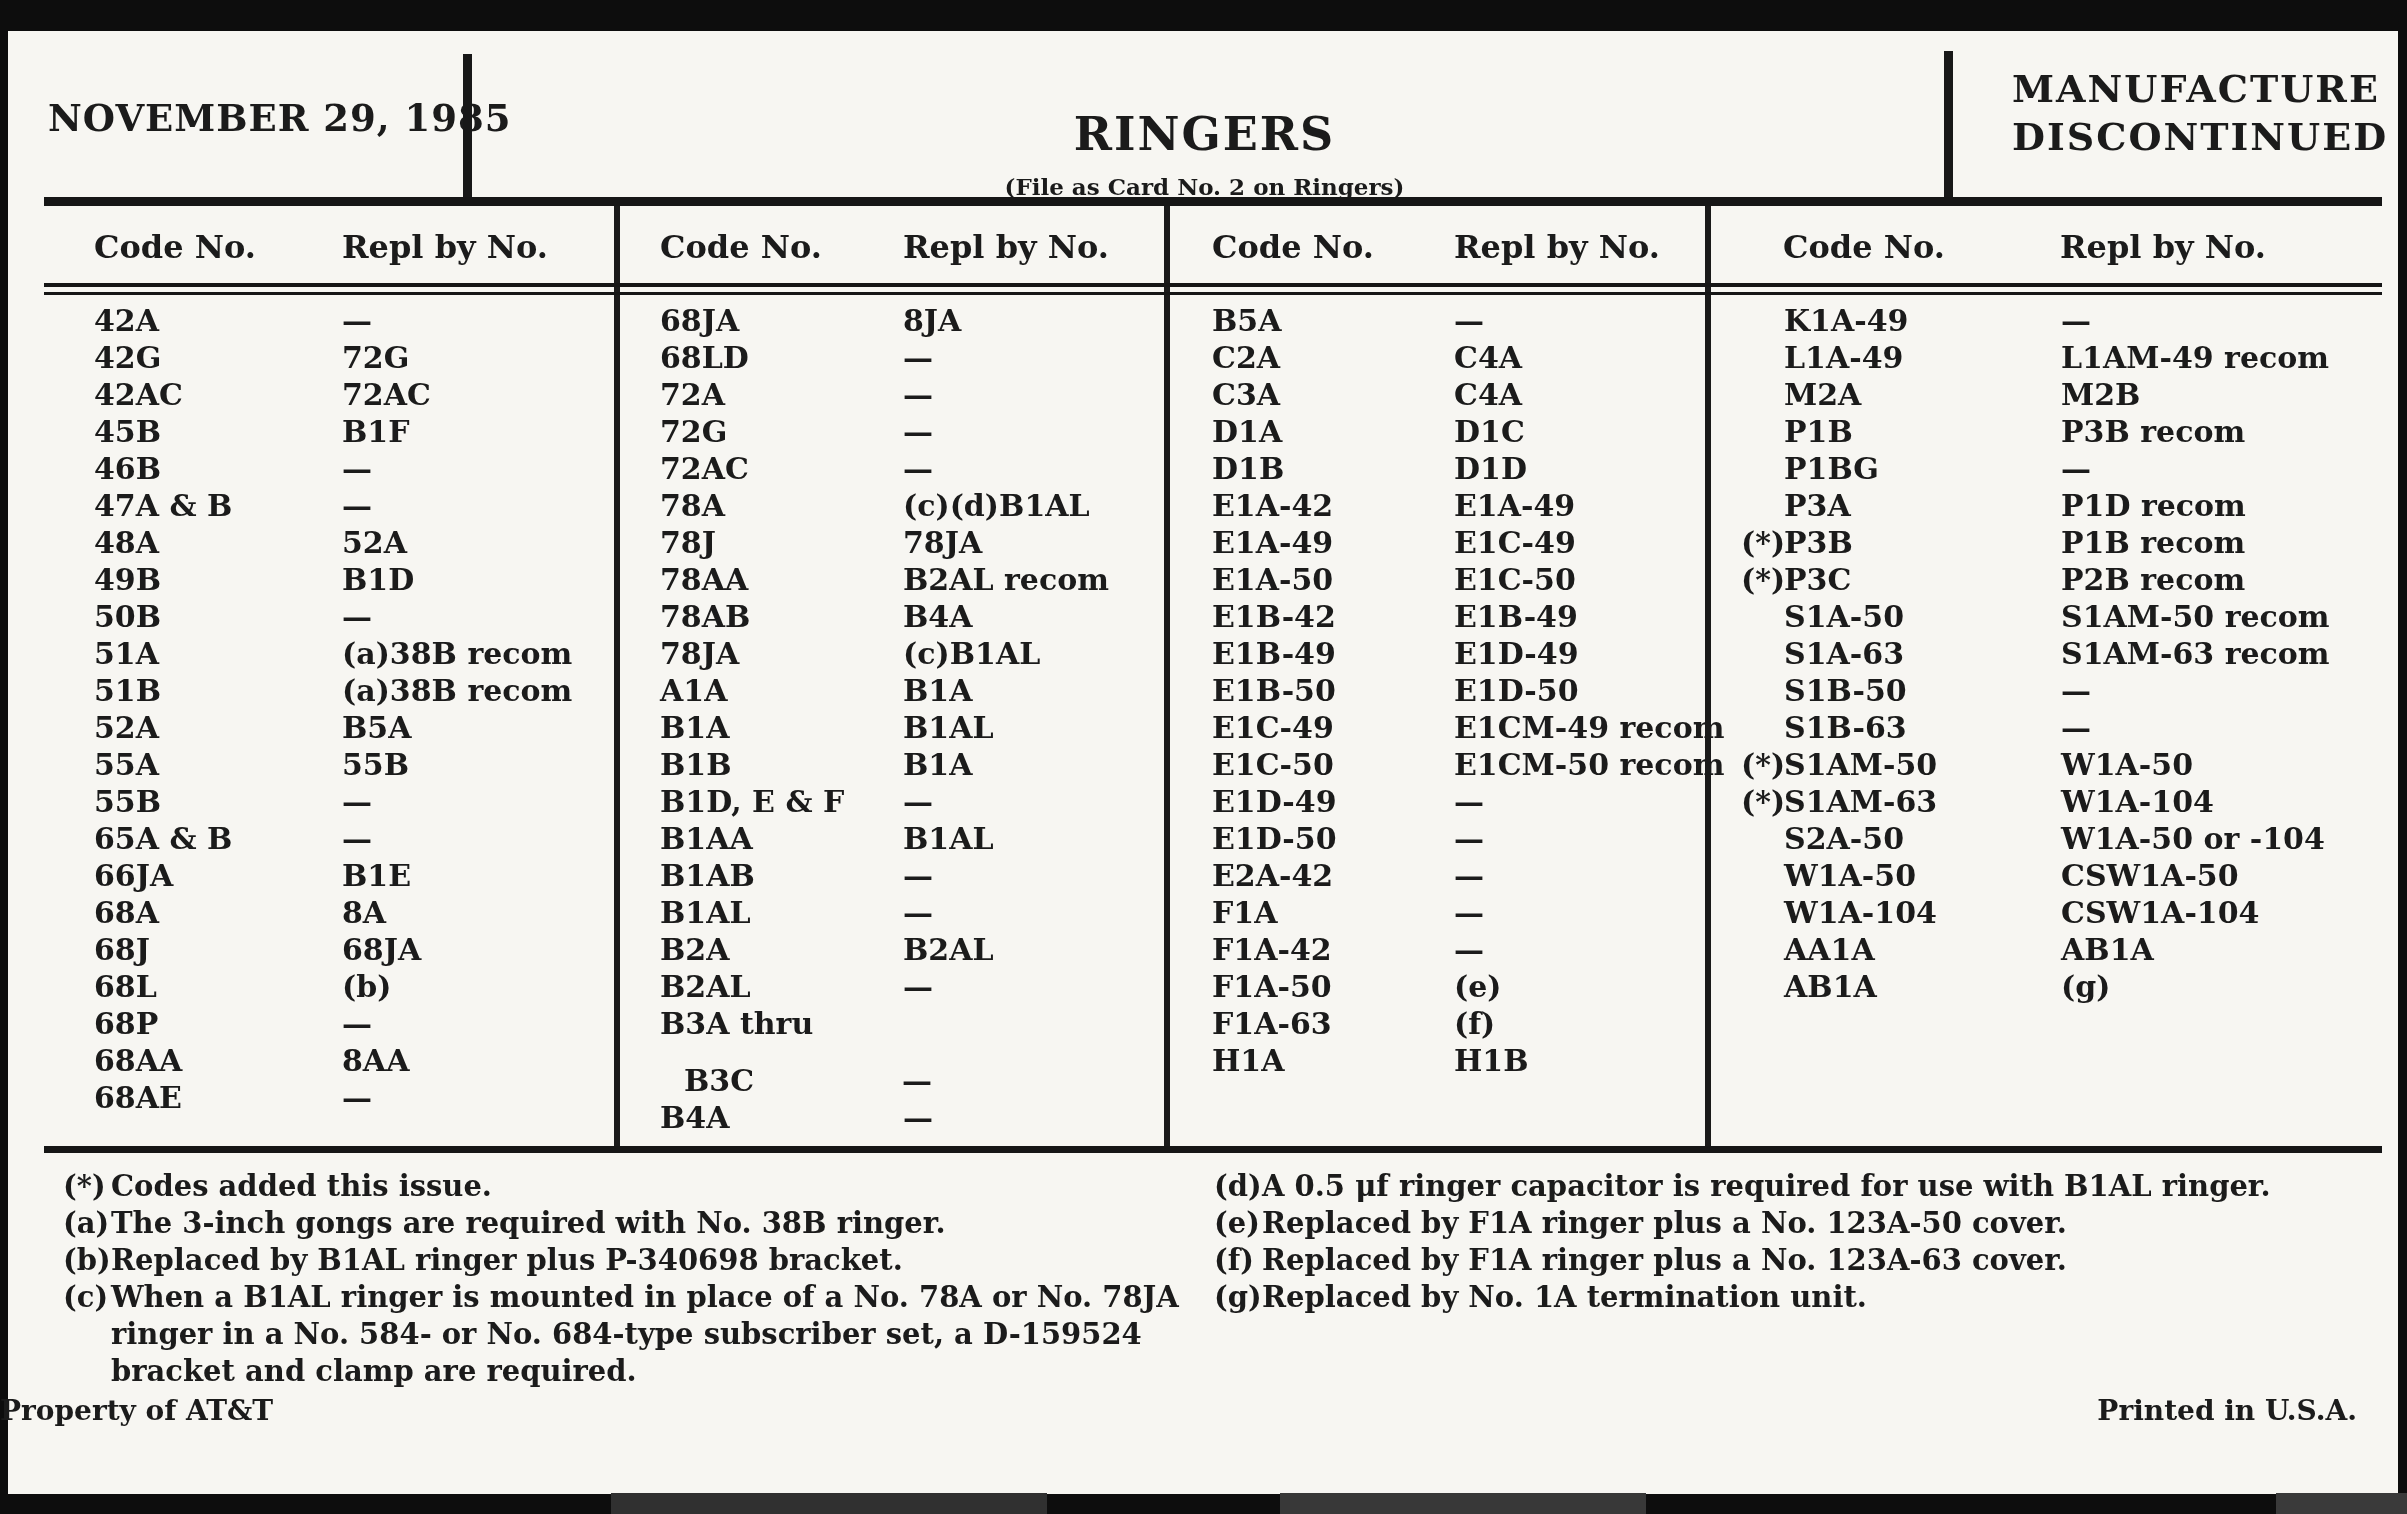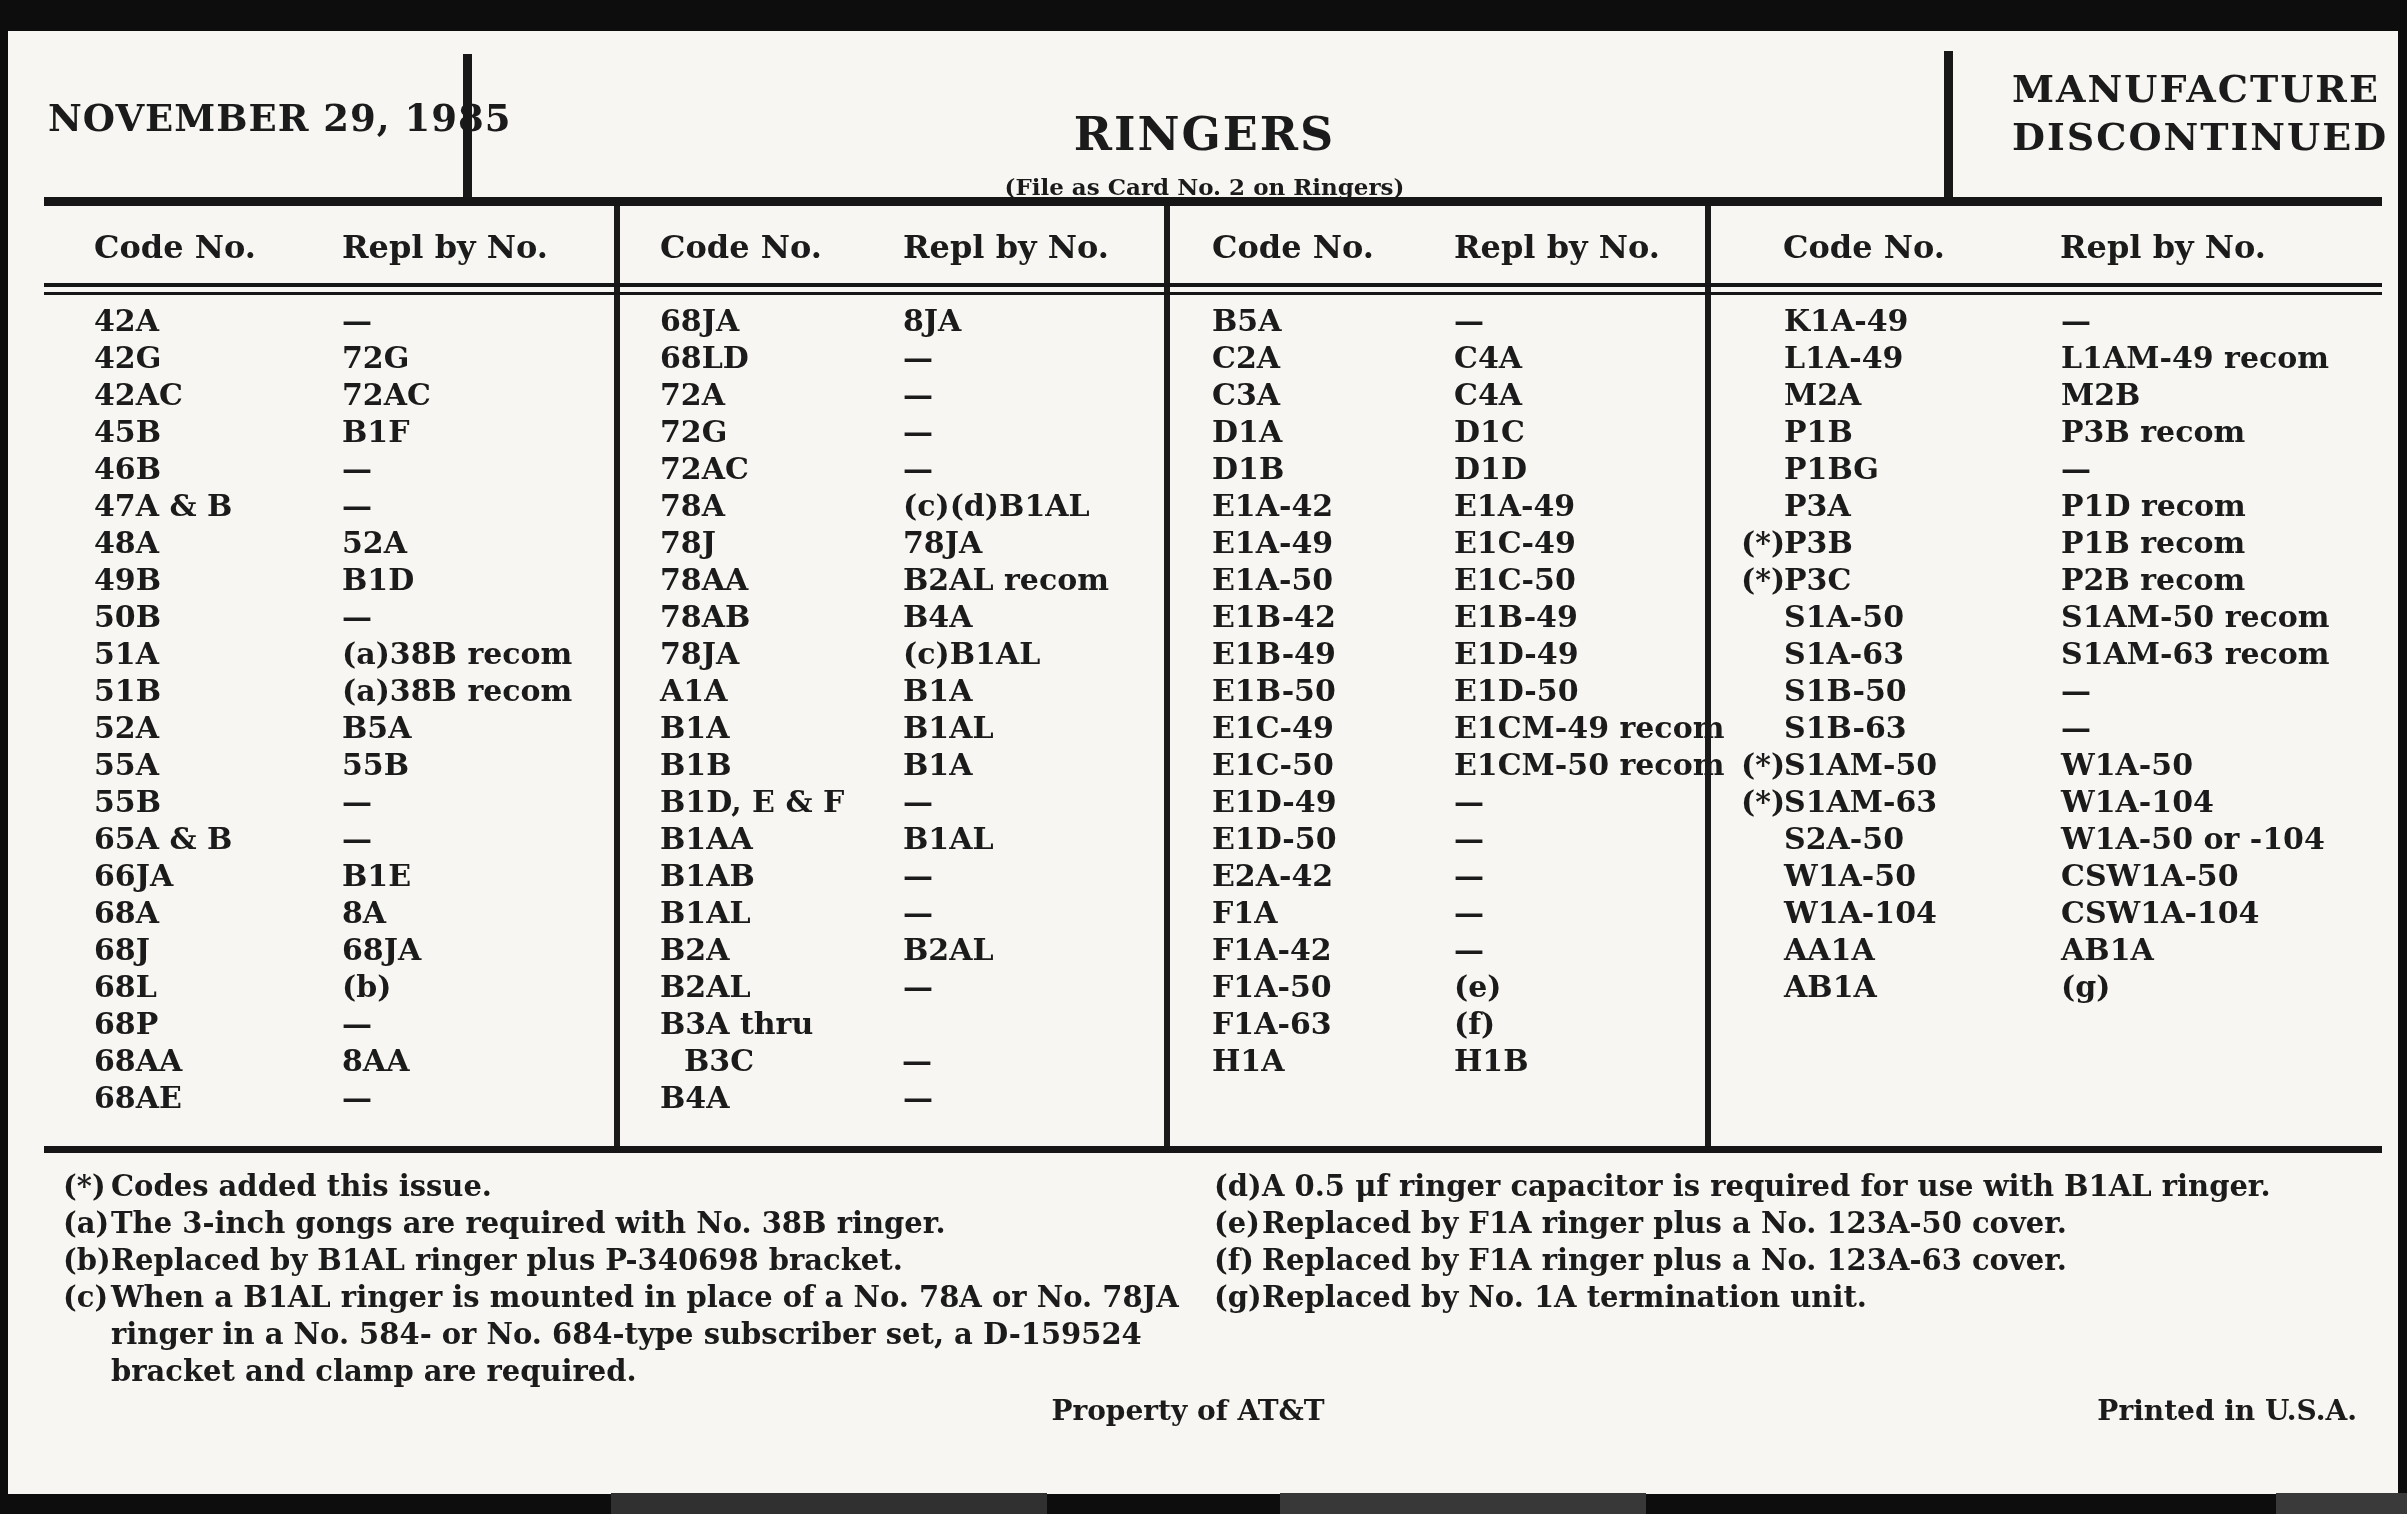--- a/index.html
+++ b/index.html
@@ -45,36 +45,36 @@
   .hcell.g3 { padding-left:42px; } .hcell.g4 { padding-left:72px; }
   .hcode { display:inline-block; }
   .g1 .hcode, .g1 .code { width:248px; }
   .g2 .hcode, .g2 .code { width:243px; }
   .g3 .hcode, .g3 .code { width:242px; }
   .g4 .hcode, .g4 .code { width:277px; }
   .bcell { padding-top:7px; }
   .row { display:flex; line-height:37px; font-size:30px; font-weight:bold; white-space:nowrap; }
   .bcell.g1 .row { padding-left:50px; } .bcell.g2 .row { padding-left:40px; }
   .bcell.g3 .row { padding-left:42px; } .bcell.g4 .row { padding-left:30px; }
-  .bcell.g2 .row.indent { padding-left:64px; }
+  .bcell.g2 .row.indent { padding-left:64px;margin-top:20px; }
   .bcell.g2 .row.indent .code { width:218px; }
   .prefix { display:inline-block; flex:none; }
   .g4 .prefix { width:43px; }
   .code { display:inline-block; flex:none; }
   .repl { flex:1; }
 
   .fnotes { position:absolute; top:1168px; font-size:29px; font-weight:bold; }
   .fnotes-left  { left:63px;   width:1129px; }
   .fnotes-right { left:1214px; width:1168px; }
   .fnote { display:flex; line-height:37px; }
   .fnlabel { width:48px; flex:none; }
   .fntext { flex:1; }
 
   .footer-center {
-    position:absolute; left:0; top:1394px; width:2376px; text-align:center;
+    position:absolute; left:0; top:1394px; width:2376px; text-align:left;
     font-size:28px; font-weight:bold;
   }
   .footer-right {
     position:absolute; top:1394px; right:51px; font-size:28px; font-weight:bold;
   }
 </style>
 </head>
 <body>
 
 <div class="canvas">

